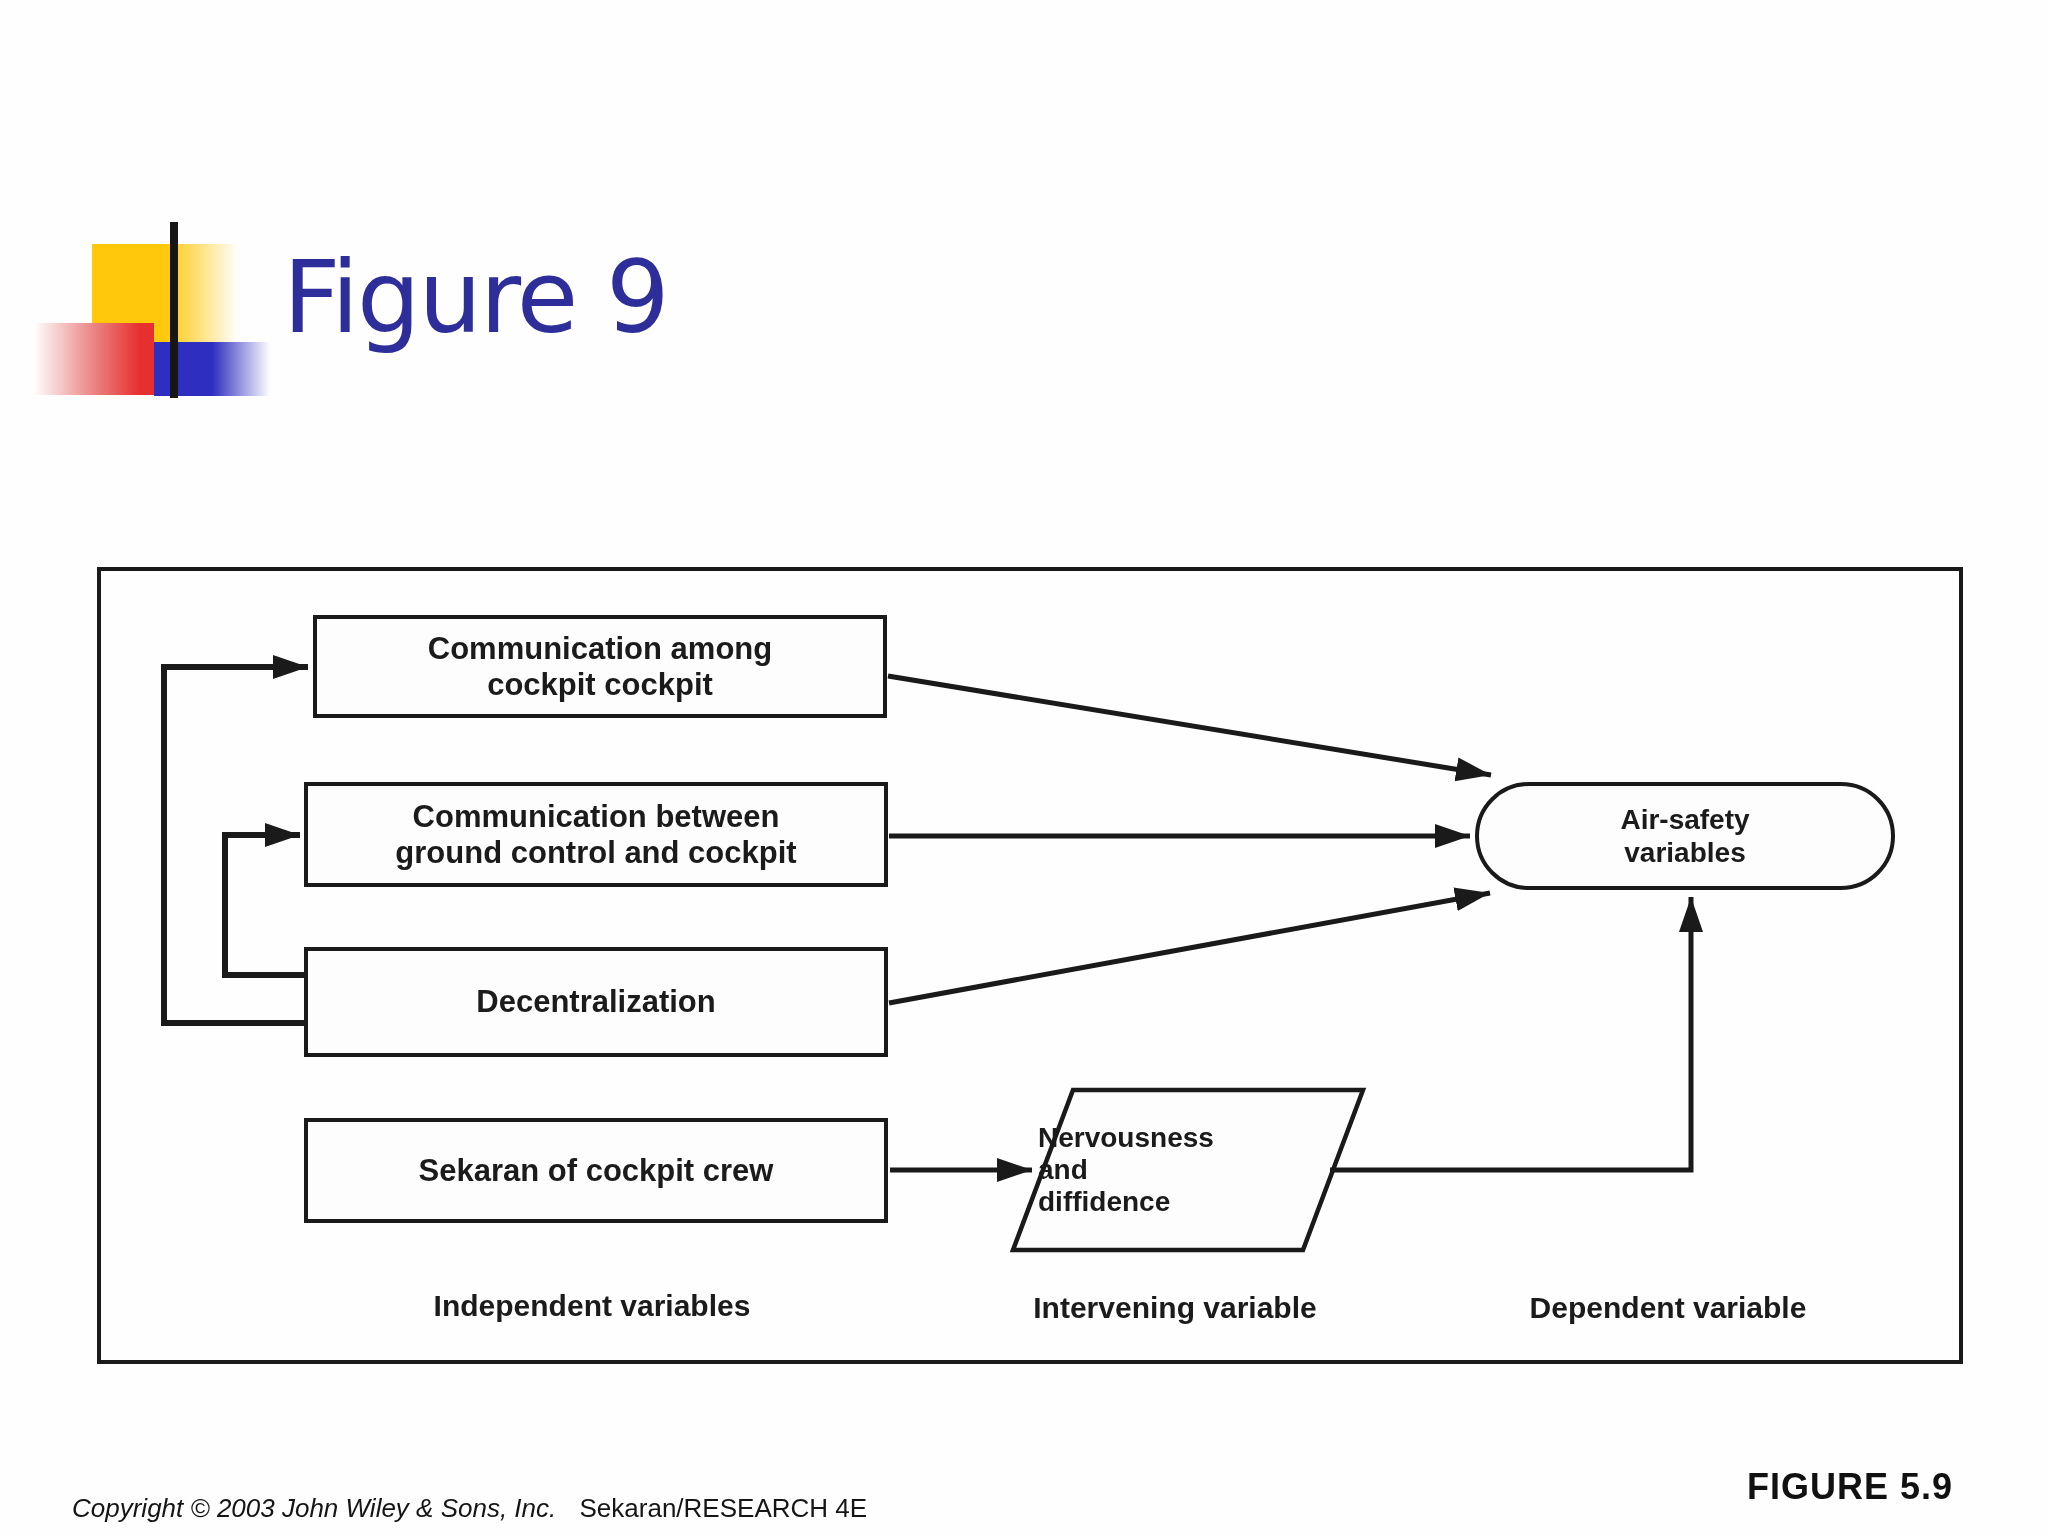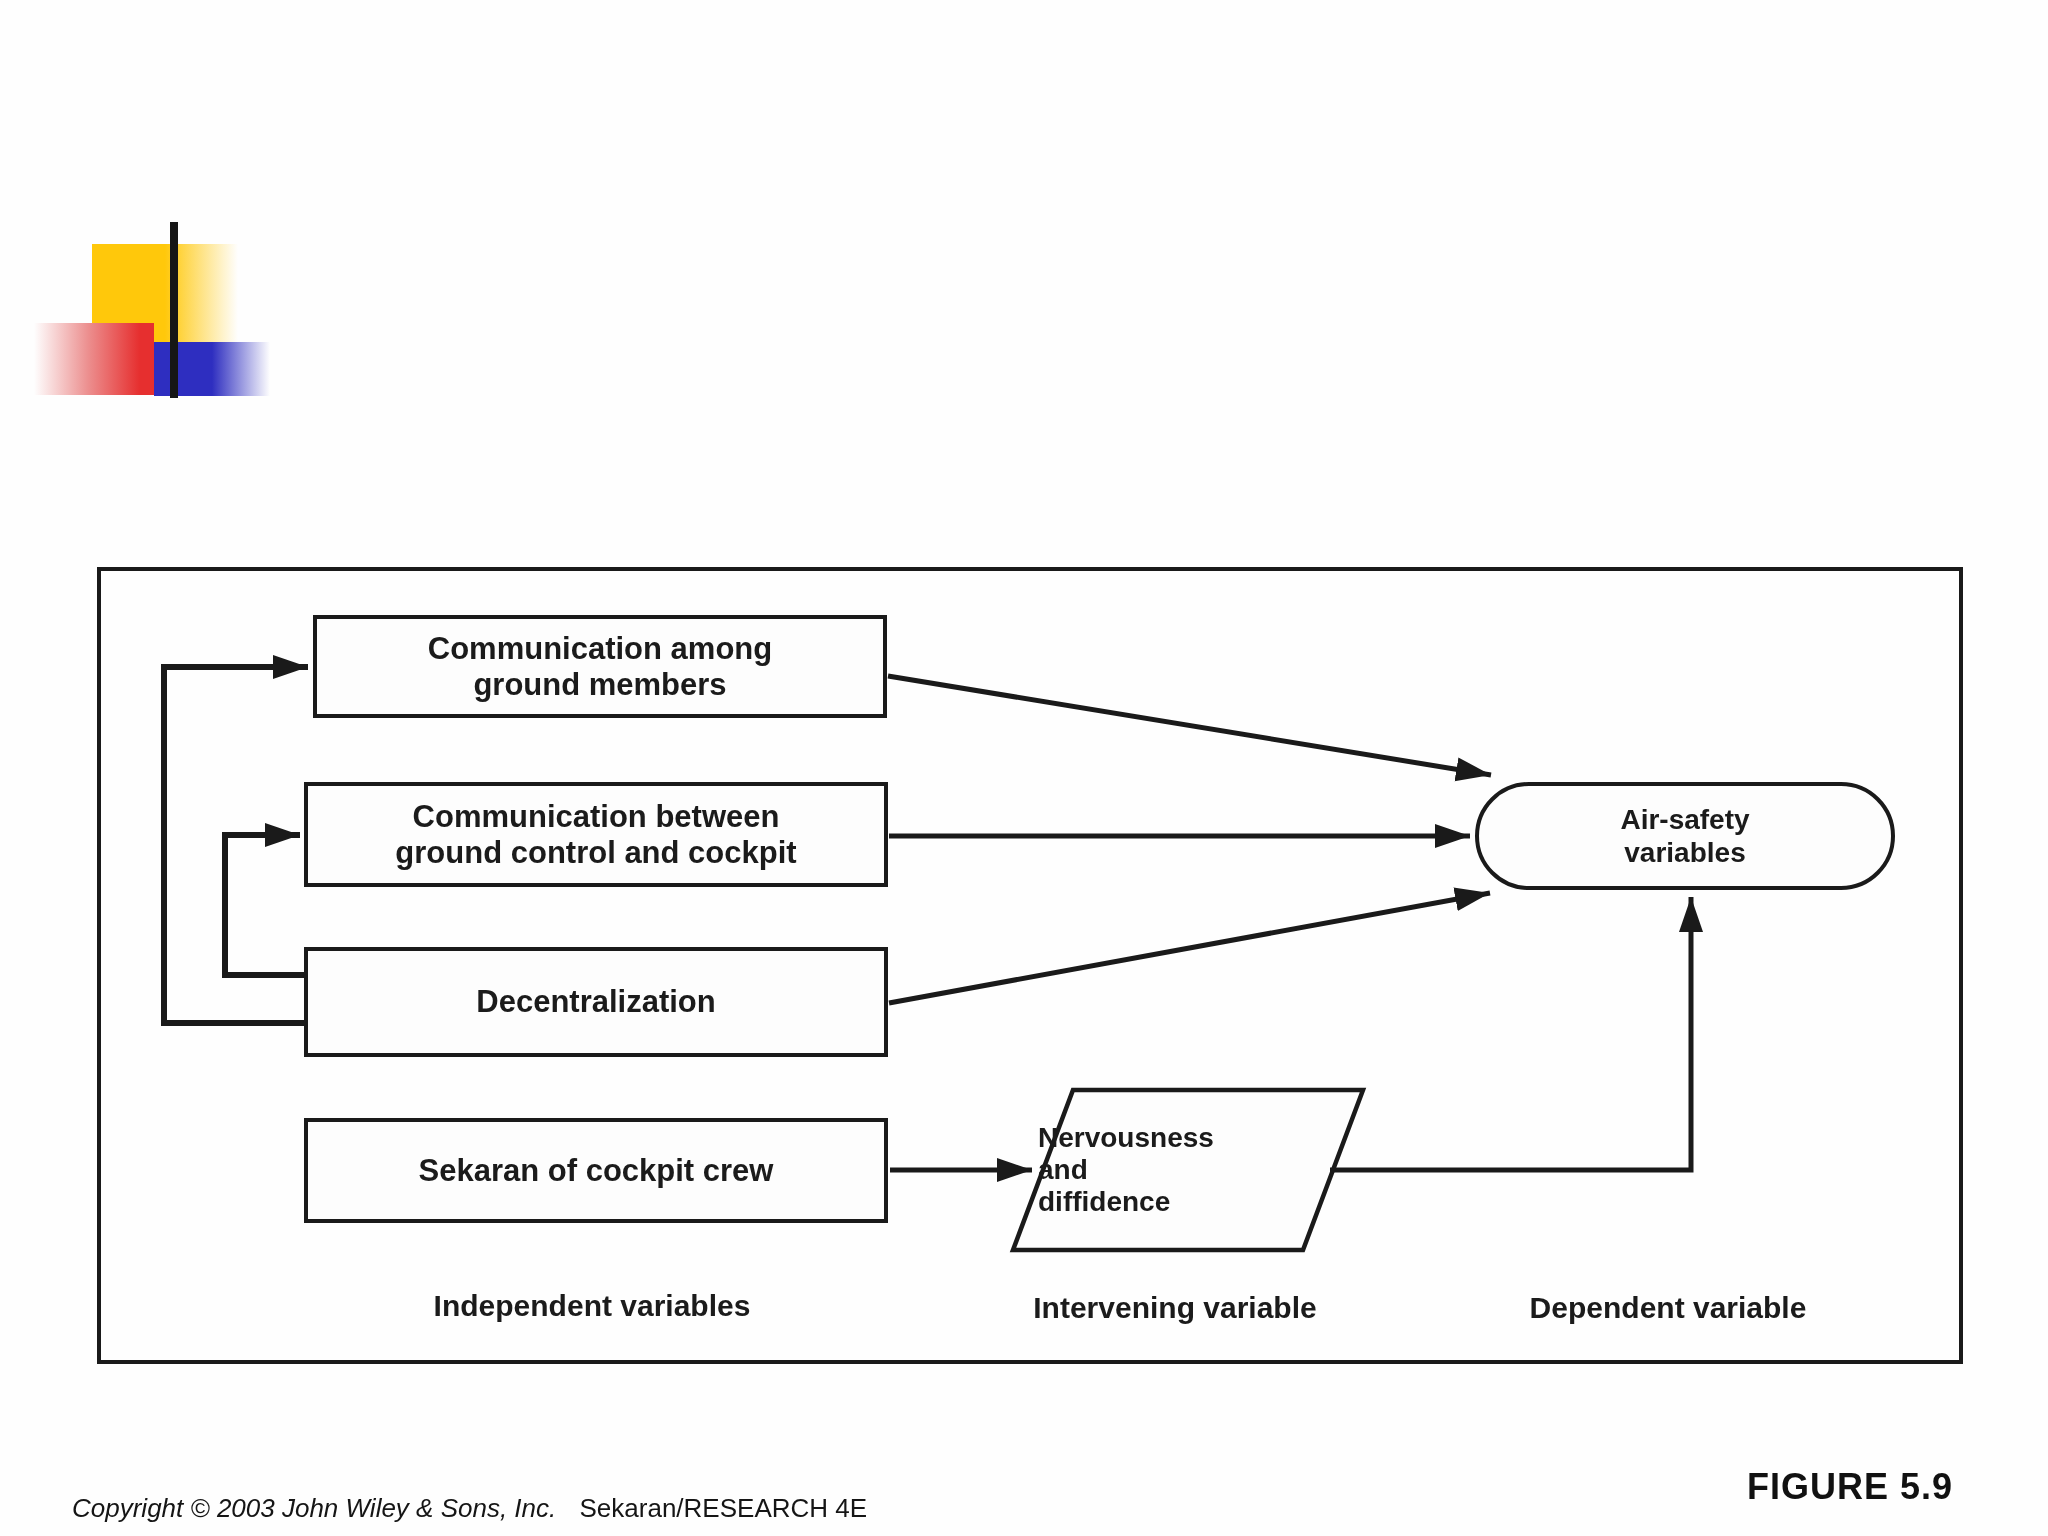--- a/index.html
+++ b/index.html
@@ -82,20 +82,21 @@
 </style>
 </head>
 <body>
 
 <div class="slide">
 
   <div class="decor decor-yellow"></div>
   <div class="decor decor-red"></div>
   <div class="decor decor-blue"></div>
   <div class="decor decor-line"></div>
+  <div class="slide-title">Figure 9</div>
 
   <div class="frame"></div>
 
   <svg class="connectors" viewBox="0 0 2048 1536" xmlns="http://www.w3.org/2000/svg">
     <defs>
       <marker id="ah" markerUnits="userSpaceOnUse" markerWidth="38" markerHeight="30" refX="35" refY="15" orient="auto">
         <polygon points="0,3 35,15 0,27" fill="#1a1a1a"></polygon>
       </marker>
     </defs>
 
@@ -106,21 +107,21 @@
     <path d="M 889 1003 L 1490 893" fill="none" stroke="#1a1a1a" stroke-width="5" marker-end="url(#ah)"></path>
 
     <path d="M 306 1023 L 164 1023 L 164 667 L 308 667" fill="none" stroke="#1a1a1a" stroke-width="6" marker-end="url(#ah)"></path>
     <path d="M 306 975 L 225 975 L 225 835 L 300 835" fill="none" stroke="#1a1a1a" stroke-width="6" marker-end="url(#ah)"></path>
 
     <path d="M 890 1170 L 1032 1170" fill="none" stroke="#1a1a1a" stroke-width="5" marker-end="url(#ah)"></path>
     <path d="M 1330 1170 L 1691 1170 L 1691 897" fill="none" stroke="#1a1a1a" stroke-width="5" marker-end="url(#ah)"></path>
   </svg>
 
   <div class="dbox box1">Communication among
-ground members</div>
+cockpit cockpit</div>
   <div class="dbox box2">Communication between
 ground control and cockpit</div>
   <div class="dbox box3">Decentralization</div>
   <div class="dbox box4">Sekaran of cockpit crew</div>
 
   <div class="para-text">Nervousness
 and
 diffidence</div>
 
   <div class="dbox stadium">Air-safety

